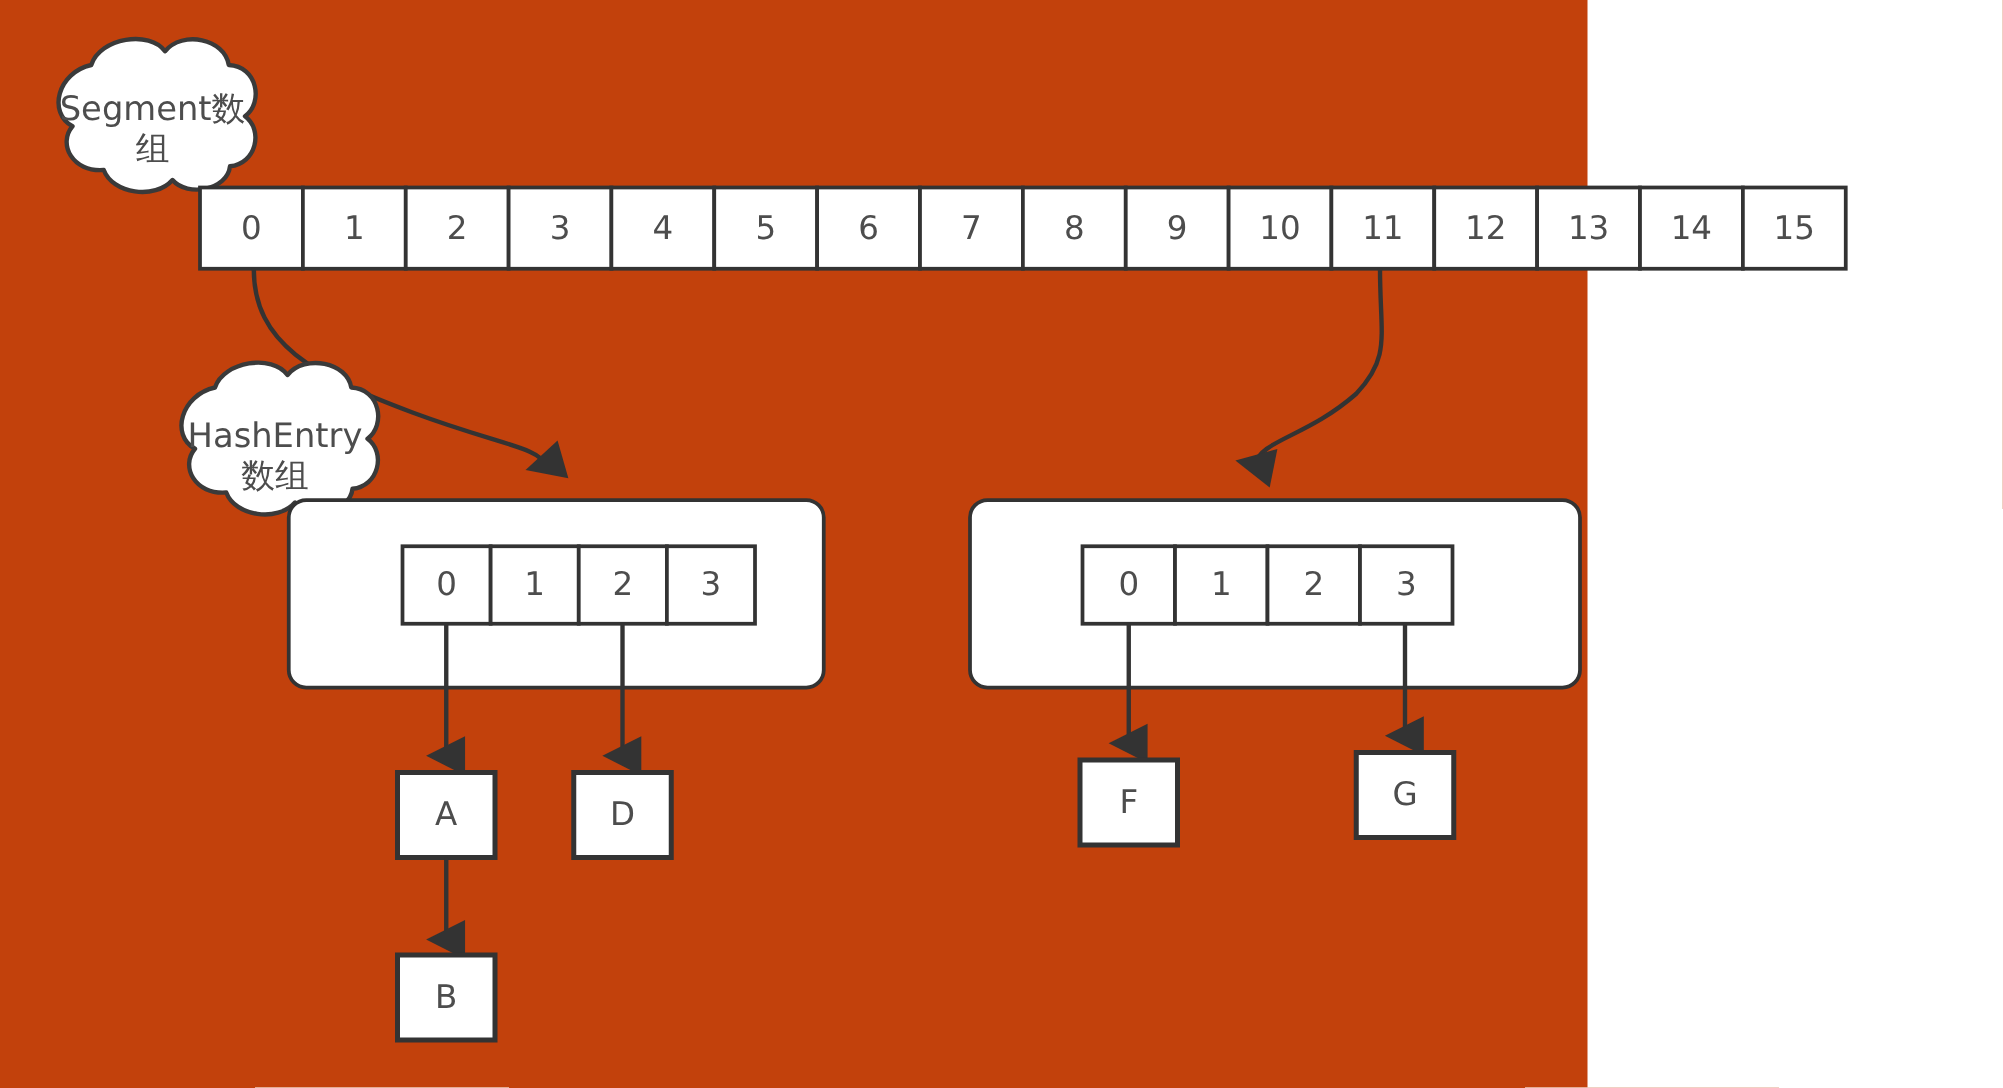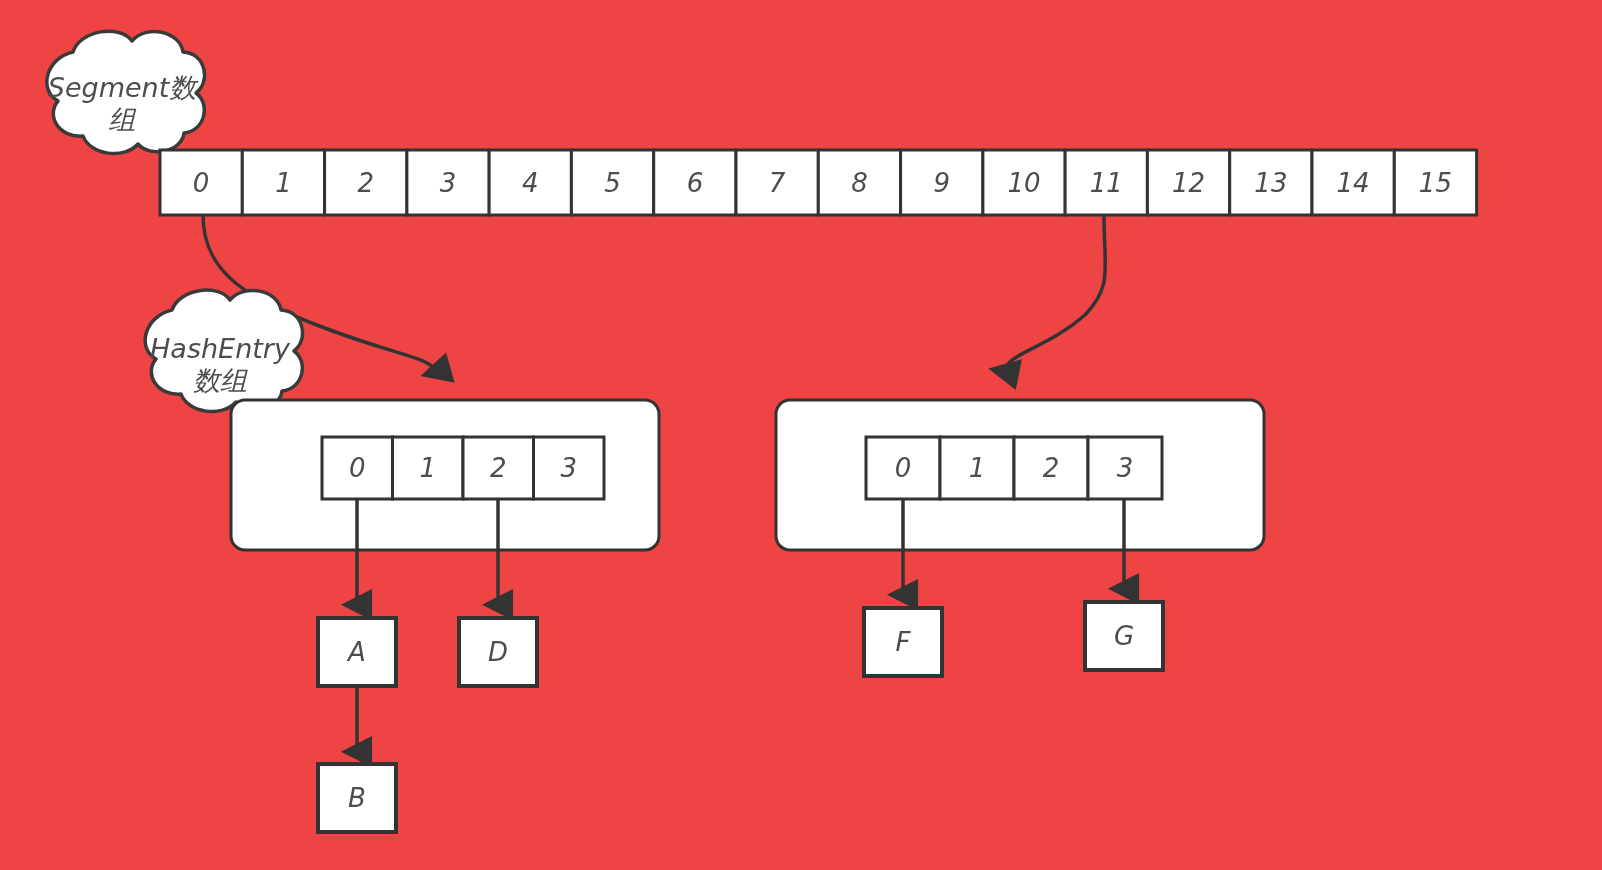--- a/index.html
+++ b/index.html
@@ -8,24 +8,23 @@
     background: #ffffff;
   }
   body {
     width: 1602px;
     height: 870px;
     font-family: "DejaVu Sans", "Liberation Sans", sans-serif;
     overflow: hidden;
   }
   #diagram-root {
     position: relative;
-    width: 1602px;
+    width: 1270px;
     height: 870px;
-    background: #ef4444;
-    font-style: italic;
+    background: #c2410c;
   }
   svg.diagram {
     display: block;
     width: 1602px;
     height: 870px;
   }
   .shape-stroke {
     fill: #ffffff;
     stroke: #333333;
     stroke-width: 3;

